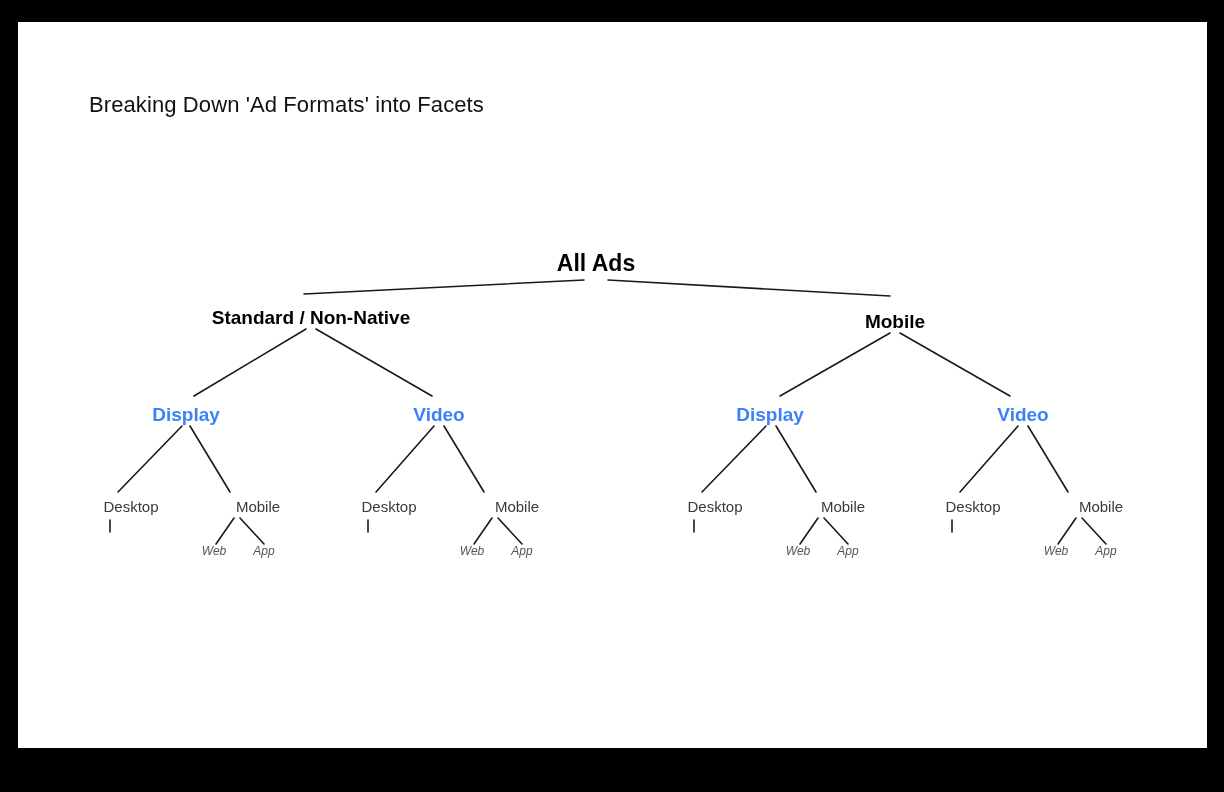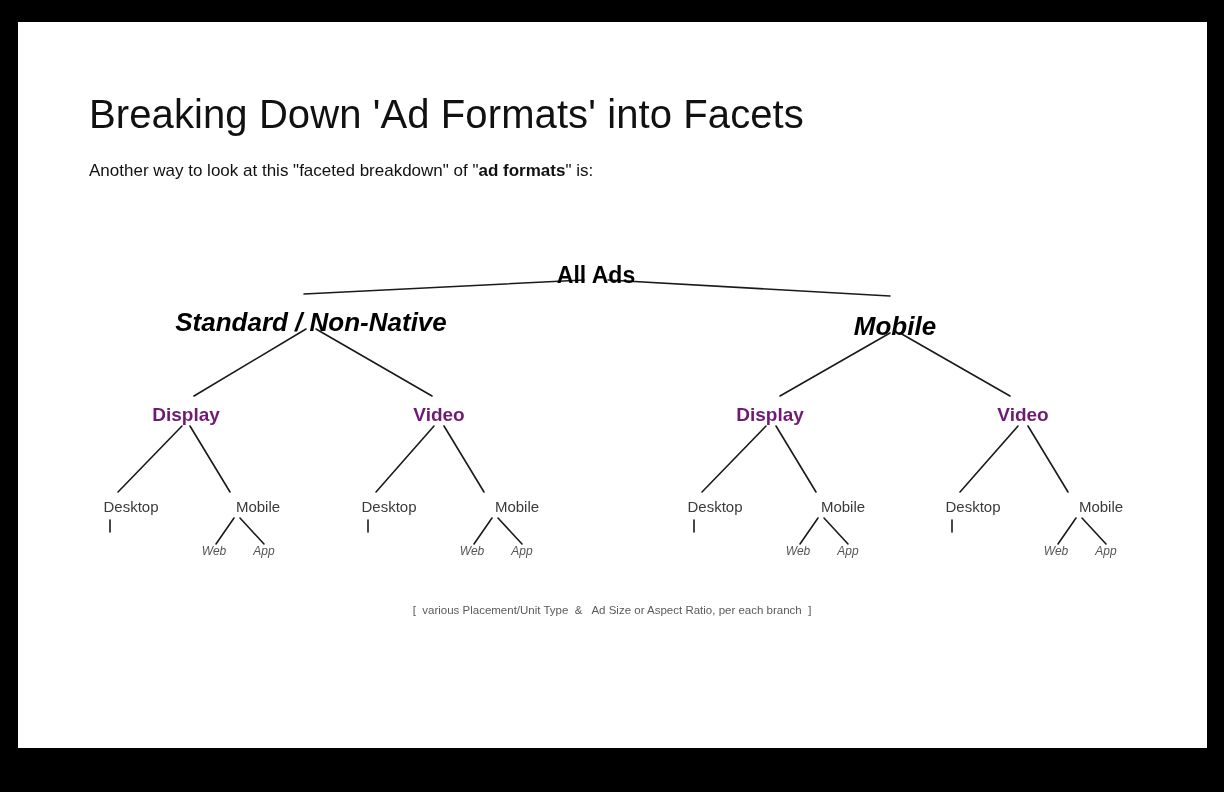--- a/index.html
+++ b/index.html
@@ -24,21 +24,21 @@
   }
   #slide-canvas {
     position: relative;
     width: 100%;
     height: 100%;
   }
   #slide-title {
     position: absolute;
     left: 71px;
     top: 70px;
-    font-size: 40px;
+    font-size: 22px;
     font-weight: 400;
     color: #111111;
     letter-spacing: 0.1px;
     white-space: nowrap;
   }
   #slide-subtitle {
     position: absolute;
     left: 71px;
     top: 139px;
     font-size: 17px;
@@ -61,29 +61,28 @@
     transform: translateX(-50%);
     white-space: nowrap;
     text-align: center;
   }
   .node-root {
     font-size: 23px;
     font-weight: 700;
     color: #000000;
   }
   .node-l1 {
-    font-size: 26px;
+    font-size: 19px;
     font-weight: 700;
     color: #000000;
-    font-style: italic;
   }
   .node-l2 {
     font-size: 19px;
     font-weight: 700;
-    color: #701a75;
+    color: #3b82f6;
     text-align: right;
   }
   .node-l3 {
     font-size: 15px;
     font-weight: 400;
     color: #3a3a3a;
     margin-left: 21px;
   }
   .node-l4 {
     font-size: 12px;
@@ -103,21 +102,20 @@
   }
 </style>
 </head>
 <body>
 
 <div id="slide-frame">
   <div id="slide-canvas">
 
     <div id="slide-title">Breaking Down 'Ad Formats' into Facets</div>
 
-    <div id="slide-subtitle"><span>Another way to look at this "faceted breakdown" of "</span><b>ad formats</b><span>" is:</span></div>
 
     <svg id="tree-svg" viewBox="0 0 1189 726" preserveAspectRatio="none">
       <g stroke="#1a1a1a" stroke-width="1.6" fill="none" stroke-linecap="round">
 
         <line x1="566" y1="258" x2="286" y2="272"></line>
         <line x1="590" y1="258" x2="872" y2="274"></line>
 
         <line x1="288" y1="307" x2="176" y2="374"></line>
         <line x1="298" y1="307" x2="414" y2="374"></line>
 
@@ -145,21 +143,21 @@
         <line x1="222" y1="496" x2="246" y2="522"></line>
         <line x1="474" y1="496" x2="456" y2="522"></line>
         <line x1="480" y1="496" x2="504" y2="522"></line>
         <line x1="800" y1="496" x2="782" y2="522"></line>
         <line x1="806" y1="496" x2="830" y2="522"></line>
         <line x1="1058" y1="496" x2="1040" y2="522"></line>
         <line x1="1064" y1="496" x2="1088" y2="522"></line>
       </g>
     </svg>
 
-    <div class="tree-node node-root" style="left:578px; top:228px;margin-top:12px;">All Ads</div>
+    <div class="tree-node node-root" style="left:578px; top:228px;">All Ads</div>
 
     <div class="tree-node node-l1" style="left:293px; top:285px;">Standard / Non-Native</div>
     <div class="tree-node node-l1" style="left:877px; top:289px;">Mobile</div>
 
     <div class="tree-node node-l2" style="left:168px; top:382px;">Display</div>
     <div class="tree-node node-l2" style="left:421px; top:382px;">Video</div>
     <div class="tree-node node-l2" style="left:752px; top:382px;">Display</div>
     <div class="tree-node node-l2" style="left:1005px; top:382px;">Video</div>
 
     <div class="tree-node node-l3" style="left:92px; top:476px;">Desktop</div>
@@ -173,16 +171,15 @@
 
     <div class="tree-node node-l4" style="left:196px; top:522px;">Web</div>
     <div class="tree-node node-l4" style="left:246px; top:522px;">App</div>
     <div class="tree-node node-l4" style="left:454px; top:522px;">Web</div>
     <div class="tree-node node-l4" style="left:504px; top:522px;">App</div>
     <div class="tree-node node-l4" style="left:780px; top:522px;">Web</div>
     <div class="tree-node node-l4" style="left:830px; top:522px;">App</div>
     <div class="tree-node node-l4" style="left:1038px; top:522px;">Web</div>
     <div class="tree-node node-l4" style="left:1088px; top:522px;">App</div>
 
-    <div id="tree-caption">[  various Placement/Unit Type  &amp;   Ad Size or Aspect Ratio, per each branch  ]</div>
 
   </div>
 </div>
 
 </body></html>

